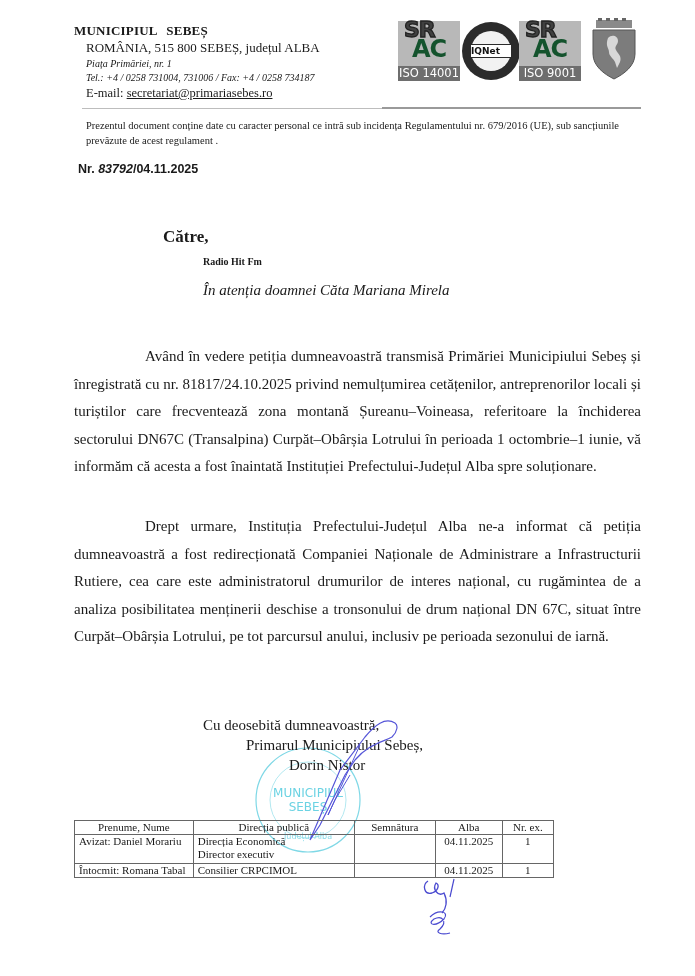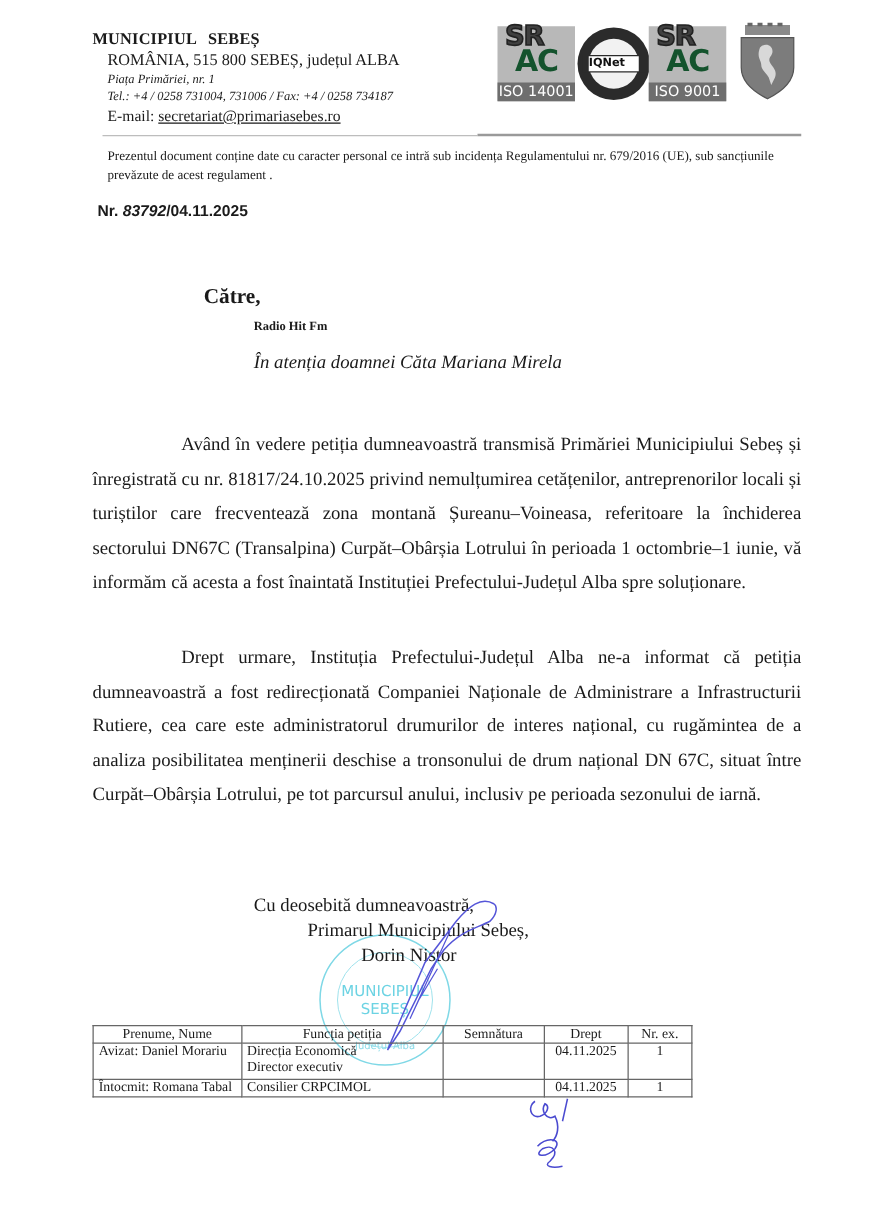--- a/index.html
+++ b/index.html
@@ -121,23 +121,23 @@
 
 <svg class="abs sig" width="120" height="140" viewBox="0 0 120 140">
   <path d="M115 8 C105 2 95 10 85 22 L60 55 L30 125 L40 110 L65 60 L75 45 C88 30 100 28 112 22 C118 16 118 10 115 8 Z" fill="none" stroke="#5555d8" stroke-width="1.2"></path>
   <path d="M80 30 L48 100 L55 85 L70 60" fill="none" stroke="#5555d8" stroke-width="1"></path>
 </svg>
 
 <table class="visa">
   <tbody>
       <tr>
     <th class="col1">Prenume, Nume</th>
-    <th class="col2">Funcția petiția</th>
+    <th class="col2">Direcția publică</th>
     <th class="col3">Semnătura</th>
-    <th class="col4">Drept</th>
+    <th class="col4">Alba</th>
     <th class="col5">Nr. ex.</th>
   </tr>
   <tr class="row1">
     <td>Avizat: Daniel Morariu</td>
     <td>
           <div>Direcția Economică</div>
           <div>Director executiv</div>
         </td>
     <td></td>
     <td class="c">04.11.2025</td>

